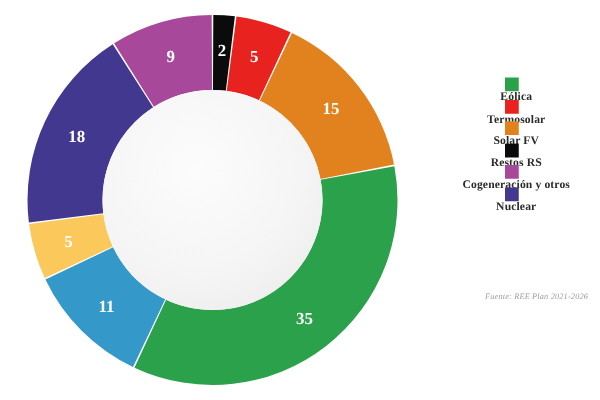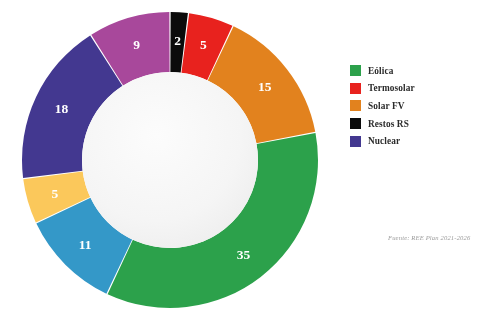--- a/index.html
+++ b/index.html
@@ -46,20 +46,21 @@
   .legend {
     position: absolute;
     left: 350px;
     top: 62px;
     width: 126px;
   }
   .legend-item {
     display: flex;
     align-items: center;
     height: 17.6px;
+    flex-direction: column;
   }
   .legend-swatch {
     width: 11px;
     height: 11px;
     flex: 0 0 11px;
     margin-right: 7px;
     border-radius: 0;
   }
   .legend-label {
     font-family: "Liberation Serif", "DejaVu Serif", serif;
@@ -130,20 +131,24 @@
       </div>
       <div class="legend-item">
         <span class="legend-swatch" style="background: rgb(226, 130, 30);"></span>
         <span class="legend-label">Solar FV</span>
       </div>
       <div class="legend-item">
         <span class="legend-swatch" style="background: rgb(11, 11, 11);"></span>
         <span class="legend-label">Restos RS</span>
       </div>
       <div class="legend-item">
+        <span class="legend-swatch" style="background: rgb(168, 72, 155);"></span>
+        <span class="legend-label">Cogeneración y otros</span>
+      </div>
+      <div class="legend-item">
         <span class="legend-swatch" style="background: rgb(67, 56, 144);"></span>
         <span class="legend-label">Nuclear</span>
       </div>
     </div>
 
   <div class="source-note">Fuente: REE Plan 2021-2026</div>
 
 </div>
 
 </body></html>

